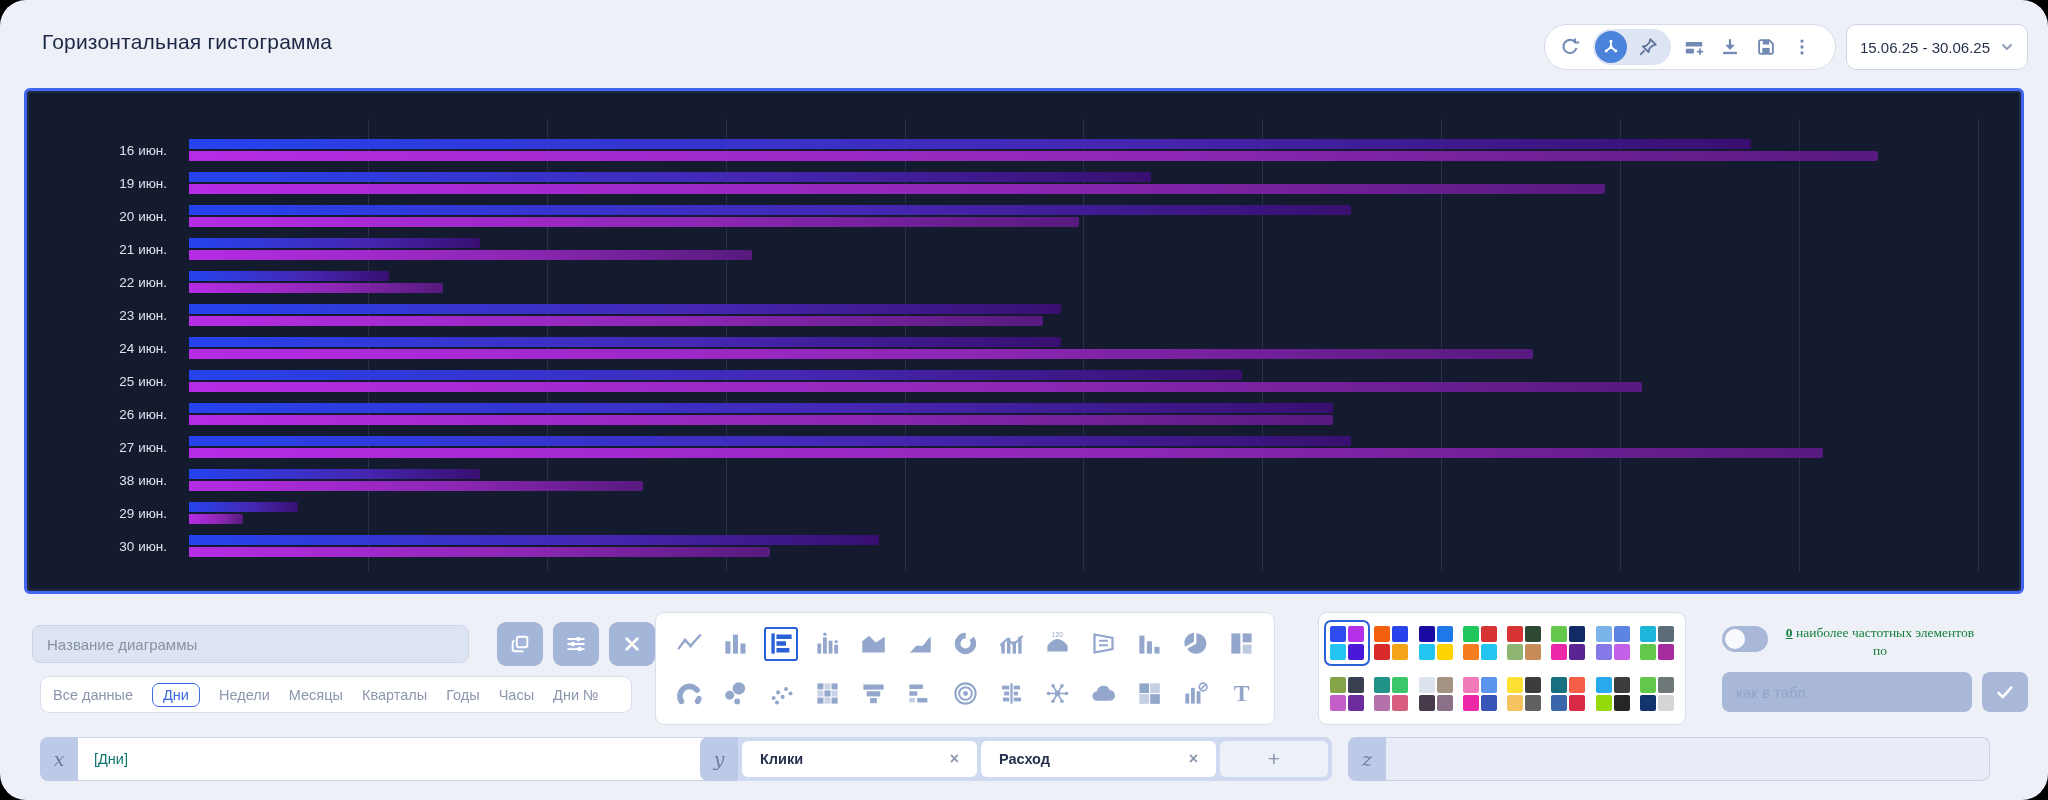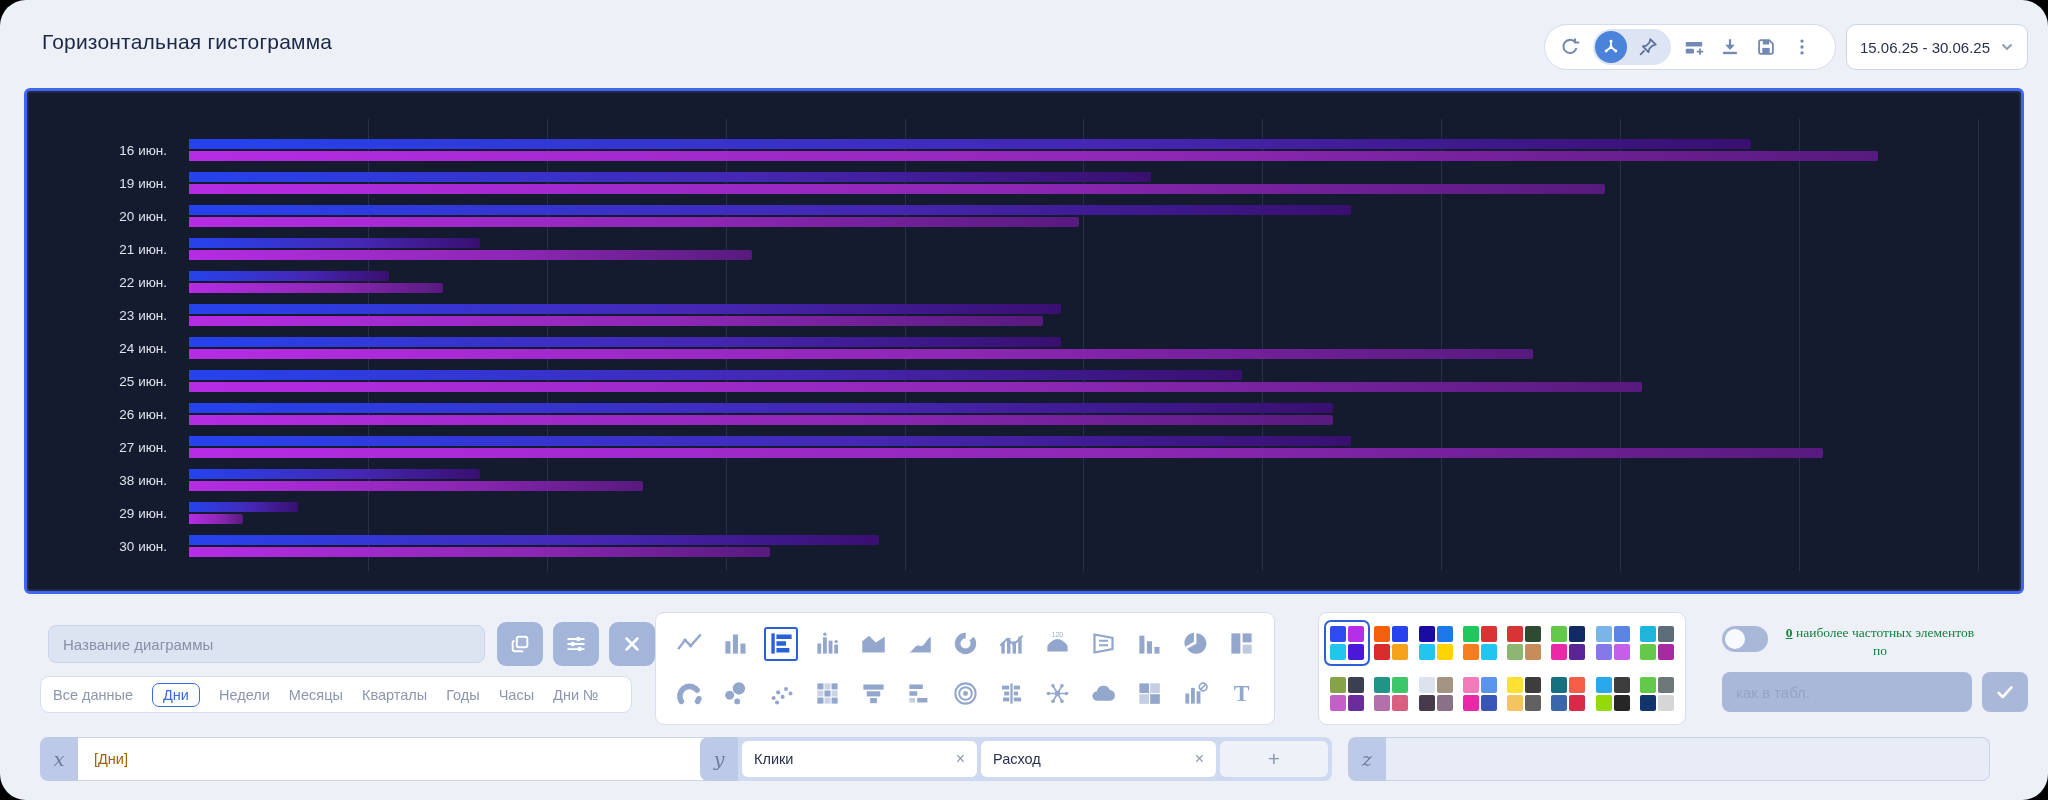--- a/index.html
+++ b/index.html
@@ -26,21 +26,21 @@
   .bar.b1 { top:0; }
   .bar.b2 { top:12px; }
   .grid { position:absolute; left:162px; right:16px; top:28px; bottom:20px; pointer-events:none; }
   .gline { position:absolute; top:0; bottom:0; width:1px; background:rgba(145,160,215,.16); }
 
   
   .whitebox { position:absolute; background:#fff; border:1px solid #d7deec; border-radius:9px; }
   .mutedbtn { width:46px; height:44px; border-radius:9px; background:#a3b5d8; display:flex; align-items:center; justify-content:center; color:#fff; }
   .mutedbtn svg { width:22px; height:22px; }
 
-  .name-input { position:absolute; left:48px; top:625px; width:437px; height:38px; background:#dce3f1; border:1px solid #cbd4e8; border-radius:8px; display:flex; align-items:center; padding:0 14px; font-size:15px; color:#8791a8; }
+  .name-input { position:absolute; left:32px; top:625px; width:437px; height:38px; background:#dce3f1; border:1px solid #cbd4e8; border-radius:8px; display:flex; align-items:center; padding:0 14px; font-size:15px; color:#8791a8; }
   .btnrow { position:absolute; left:497px; top:622px; display:flex; gap:10px; }
 
   .tabsbox { left:40px; top:676px; width:592px; height:37px; display:flex; align-items:center; padding:0 12px; gap:19px; }
   .tab { font-size:14.5px; color:#8c96ad; white-space:nowrap; }
   .tab.active { color:#3b6ae0; border:1.5px solid #3b6ae0; border-radius:7px; padding:3px 10px; }
 
   .typebox { left:655px; top:612px; width:620px; height:113px; display:grid; grid-template-columns:repeat(13,1fr); grid-template-rows:1fr 1fr; align-items:center; justify-items:center; padding:6px 10px; }
   .ticon { width:34px; height:34px; display:flex; align-items:center; justify-content:center; color:#93a7cc; }
   .ticon svg { width:27px; height:27px; fill:currentColor; }
   .ticon.sel { color:#2a60d8; border:2px solid #2a60d8; border-radius:3px; }
@@ -55,23 +55,23 @@
   .knob { position:absolute; left:3px; top:3px; width:20px; height:20px; border-radius:50%; background:#f7f9fc; }
   .freqtext { font-size:13.5px; color:#15803d; line-height:1.35; width:200px; text-align:center;font-family:Liberation Serif, serif; }
   .freqtext b { text-decoration:underline; }
   .freqinputrow { position:absolute; left:1722px; top:672px; display:flex; gap:10px; }
   .freqinput { width:250px; height:40px; background:#a9b8d8; border-radius:8px; display:flex; align-items:center; padding:0 14px; font-size:15px; color:#93a4c6; }
   .checkbtn { width:46px; height:40px; background:#a9b8d8; border-radius:8px; display:flex; align-items:center; justify-content:center; }
 
   
   .fieldrow { position:absolute; top:737px; height:44px; display:flex; }
   .tag { width:38px; height:44px; background:#bccae8; border-radius:8px 0 0 8px; display:flex; align-items:center; justify-content:center; font-family:"DejaVu Serif", serif; font-style:italic; font-size:19px; color:#6d7c9c; flex:none; }
-  .xfield { width:696px; background:#fff; border:1px solid #ccd5e6; border-left:none; border-radius:0 8px 8px 0; display:flex; align-items:center; padding:0 16px; font-size:14.5px; color:#a16207; }
+  .xfield { width:696px; background:#fff; border:1px solid #ccd5e6; border-left:none; border-radius:0 8px 8px 0; display:flex; align-items:center; padding:0 16px; font-size:14.5px; color:#0f766e; }
   .ybox { width:594px; background:#cfd9ef; border-radius:0 8px 8px 0; display:flex; align-items:center; padding:4px; gap:4px; }
-  .chip { width:235px; height:36px; background:#fff; border-radius:6px; display:flex; align-items:center; justify-content:space-between; padding:0 12px; font-size:14.5px; color:#28324e; flex:none; }
+  .chip { width:235px; height:36px; background:#fff; border-radius:6px; display:flex; align-items:center; justify-content:space-between; padding:0 18px; font-size:14.5px; color:#28324e; flex:none;font-weight:bold; }
   .chip .x { color:#8d97ae; font-size:16px; }
   .plusbtn { flex:1; height:36px; background:#edf1f8; border-radius:6px; display:flex; align-items:center; justify-content:center; color:#8d97ae; font-size:21px; }
   .zfield { width:604px; background:#e7ecf6; border:1px solid #c9d2e6; border-left:none; border-radius:0 8px 8px 0; }
 </style>
 </head>
 <body>
 
 <div id="win">
 
   <div class="title">Горизонтальная гистограмма</div>

